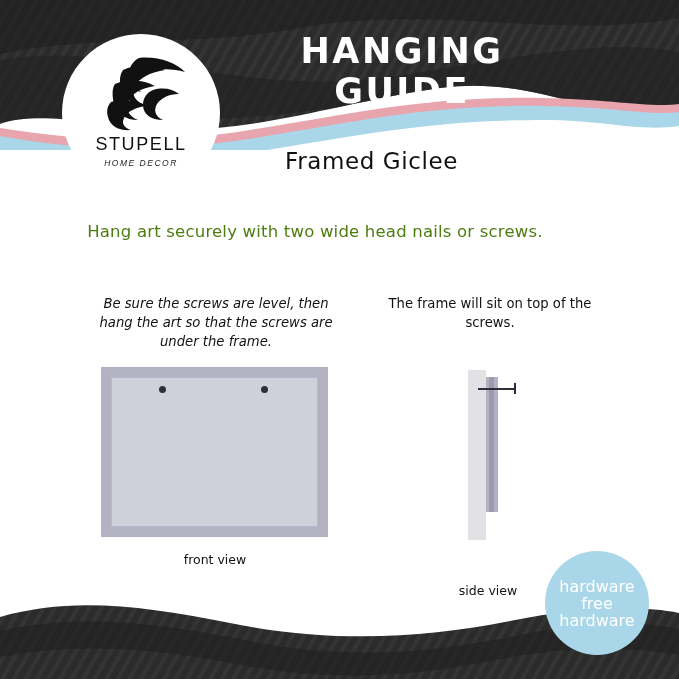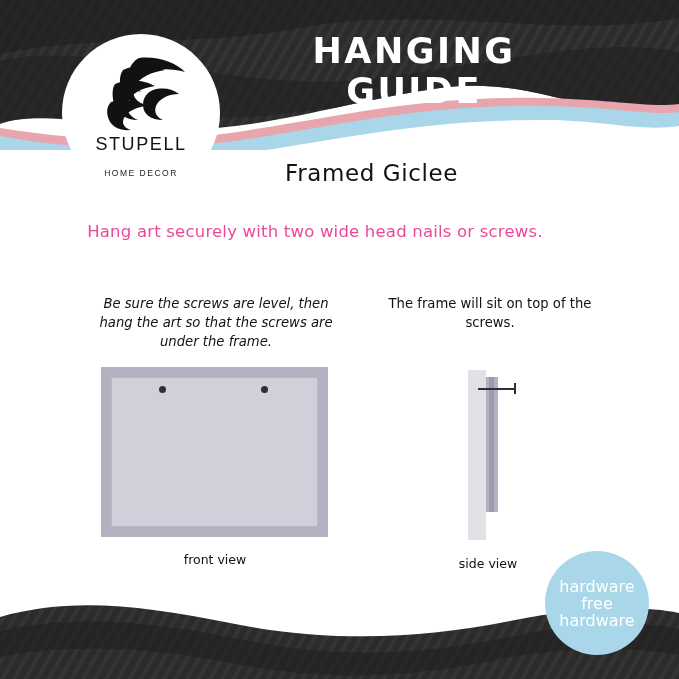--- a/index.html
+++ b/index.html
@@ -54,57 +54,58 @@
     letter-spacing: 1.6px;
     font-weight: 400;
     color: #121212;
     margin-top: 2px;
   }
   #logo-sub {
     font-family: "Liberation Sans", sans-serif;
     font-size: 8.5px;
     letter-spacing: 1.5px;
     color: #222;
-    margin-top: 13px;
+    margin-top: 3px;
+    font-style: italic;
   }
 
   
   #header-title {
     position: absolute;
-    left: 244px; top: 31px;
+    left: 232px; top: 31px;
     width: 340px;
     text-align: center;
     font-family: "DejaVu Sans", sans-serif;
     font-weight: bold;
     font-size: 35px;
     letter-spacing: 2.5px;
     color: #ffffff;
     z-index: 4;
   }
 
   
   #subtitle {
     position: absolute;
-    left: 0; top: 160px;
+    left: 0; top: 148px;
     width: 679px;
     text-align: center;
     font-family: "DejaVu Sans", sans-serif;
     font-size: 23px;
     color: #111;
     letter-spacing: 0.6px;
     padding-left: 64px;
   }
   #instruction {
     position: absolute;
     left: 0; top: 222px;
     width: 630px;
     text-align: center;
     font-family: "DejaVu Sans", sans-serif;
     font-size: 16.5px;
-    color: #ec4899;
+    color: #4d7c0f;
     letter-spacing: 0.2px;
   }
 
   
   .panel-caption {
     position: absolute;
     font-family: "DejaVu Sans", sans-serif;
     font-size: 13.2px;
     line-height: 19px;
     color: #111;
@@ -114,21 +115,21 @@
   #right-caption { left: 380px; top: 294px; width: 220px; }
 
   .view-label {
     position: absolute;
     font-family: "DejaVu Sans", sans-serif;
     font-size: 12.5px;
     color: #111;
     text-align: center;
   }
   #front-view-label { left: 100px; top: 552px; width: 230px; }
-  #side-view-label  { left: 390px; top: 556px; width: 196px; }
+  #side-view-label  { left: 390px; top: 583px; width: 196px; }
 
   
   #front-frame {
     position: absolute;
     left: 101px; top: 367px;
     width: 227px; height: 170px;
     background: #b3b2c3;
   }
   #front-mat {
     position: absolute;

